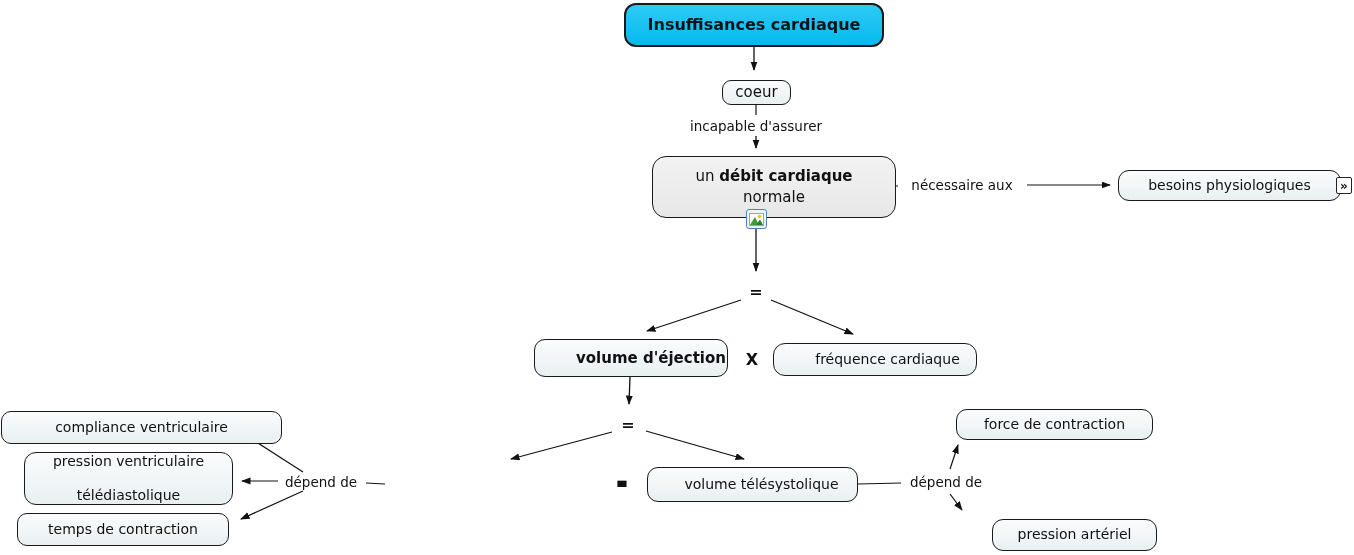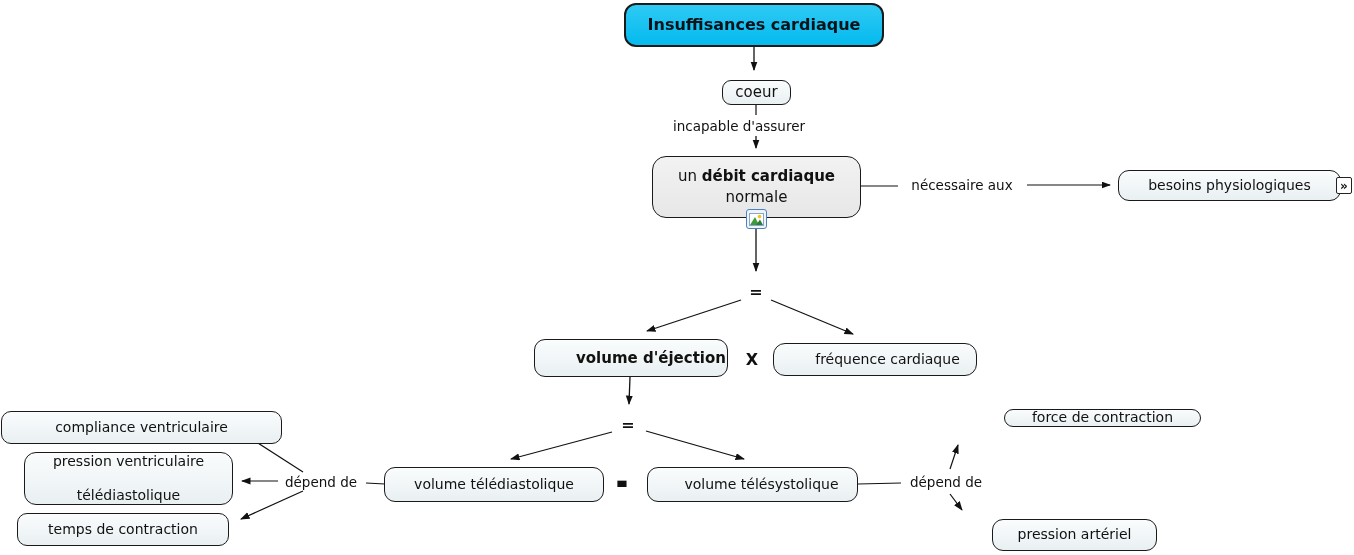--- a/index.html
+++ b/index.html
@@ -110,67 +110,64 @@
   </svg>
 
   <div class="node root" style="left:624px;top:3px;width:260px;height:44px;">
     <span>Insuffisances cardiaque</span>
   </div>
 
   <div class="node" style="left:722px;top:80px;width:69px;height:25px;border-radius:9px;font-size:15px;">
     <span>coeur</span>
   </div>
 
-  <div class="node debit" style="left:652px;top:156px;width:209px;height:62px;">
+  <div class="node debit" style="left:652px;top:156px;width:244px;height:62px;">
     <span><span>un </span><b>débit cardiaque</b></span>
     <span>normale</span>
   </div>
 
   <div class="node" style="left:1118px;top:170px;width:223px;height:31px;border-radius:11px;">
     <span>besoins physiologiques</span>
   </div>
 
   <div class="node bold" style="left:534px;top:339px;width:194px;height:38px;border-radius:11px;padding-left:40px;">
     <span>volume d'éjection</span>
   </div>
 
   <div class="node" style="left:773px;top:343px;width:204px;height:33px;border-radius:12px;padding-left:25px;">
     <span>fréquence cardiaque</span>
   </div>
 
-  <div class="node" style="left:384px;top:467px;width:220px;height:35px;border-radius:11px;">
-    <span>volume télédiastolique</span>
-  </div>
 
   <div class="node" style="left:647px;top:467px;width:211px;height:35px;border-radius:11px;padding-left:18px;">
     <span>volume télésystolique</span>
   </div>
 
   <div class="node" style="left:1px;top:411px;width:281px;height:33px;">
     <span>compliance ventriculaire</span>
   </div>
 
   <div class="node" style="left:24px;top:452px;width:209px;height:53px;border-radius:12px;gap:16px;">
     <span>pression ventriculaire</span>
     <span>télédiastolique</span>
   </div>
 
   <div class="node" style="left:17px;top:513px;width:212px;height:33px;">
     <span>temps de contraction</span>
   </div>
 
-  <div class="node" style="left:1004px;top:409px;width:197px;height:18px;border-radius:11px;">
+  <div class="node" style="left:956px;top:409px;width:197px;height:31px;border-radius:11px;">
     <span>force de contraction</span>
   </div>
 
   <div class="node" style="left:968px;top:519px;width:165px;height:32px;border-radius:11px;margin-left:24px;">
     <span>pression artériel</span>
   </div>
 
-  <div class="link-label" style="left:739px;top:126px;">incapable d'assurer</div>
+  <div class="link-label" style="left:756px;top:126px;">incapable d'assurer</div>
 
   <div class="link-label" style="left:962px;top:185px;">nécessaire aux</div>
 
   <div class="link-label op" style="left:756px;top:291px;">=</div>
 
   <div class="link-label op" style="left:752px;top:359px;">X</div>
 
   <div class="link-label op" style="left:628px;top:424px;">=</div>
 
   <div class="link-label op minus" style="left:622px;top:483px;">-</div>

